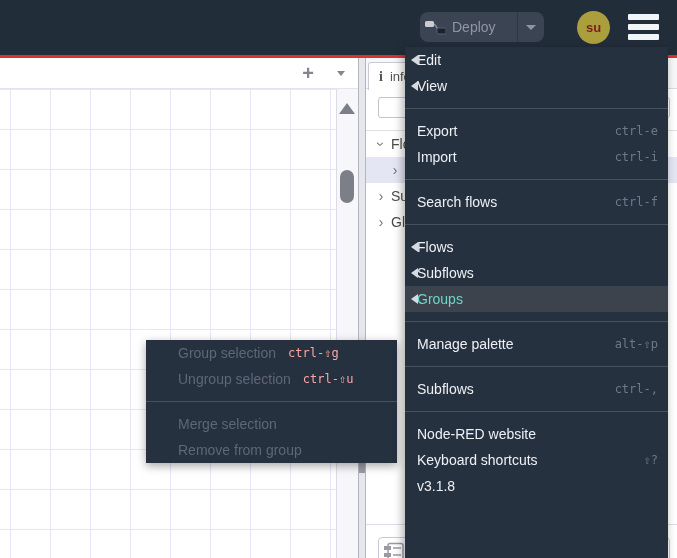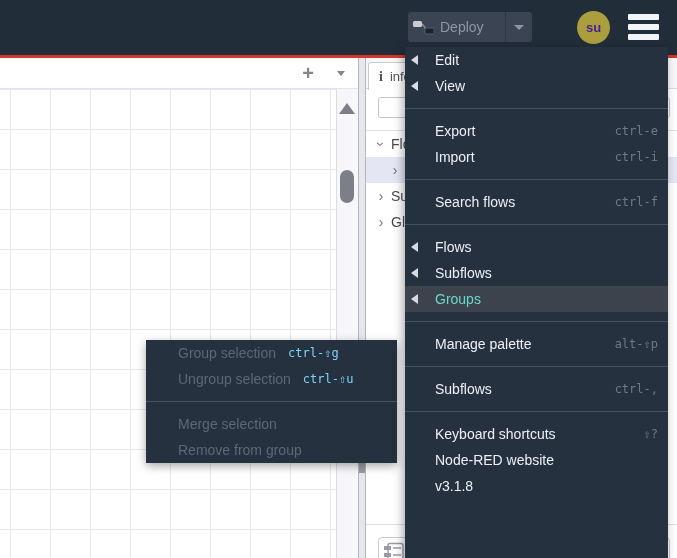--- a/index.html
+++ b/index.html
@@ -8,33 +8,33 @@
     width:677px; height:558px; overflow:hidden; position:relative;
     font-family:"Liberation Sans", sans-serif; background:#fff;
   }
   .screen { position:absolute; inset:0; width:677px; height:558px; overflow:hidden; }
 
   
   .header { position:absolute; left:0; top:0; width:677px; height:55px; background:#222d3a; }
   .red-line { position:absolute; left:0; top:55px; width:677px; height:3px; background:#d6352c; z-index:1; }
 
   .deploy-btn {
-    position:absolute; left:408px; top:12px; height:30px; width:124px;
-    background:#3b4452; border-radius:3px; display:flex; align-items:center;
+    position:absolute; left:420px; top:12px; height:30px; width:124px;
+    background:#3b4452; border-radius:8px; display:flex; align-items:center;
     color:#8f96a3; font-size:14px; cursor:default;
   }
   .deploy-icon-wrap { width:30px; display:flex; justify-content:center; align-items:center; }
   .deploy-label { padding:0 6px 0 2px; }
   .deploy-sep { width:1px; height:30px; background:#2e3744; margin-left:auto; }
   .deploy-caret { width:26px; display:flex; justify-content:center; align-items:center; height:100%; }
   .caret-down { width:0; height:0; border-left:5px solid transparent; border-right:5px solid transparent; border-top:5px solid #8f96a3; }
 
   .avatar {
     position:absolute; left:577px; top:11px; width:33px; height:33px; border-radius:50%;
-    background:#ab9e3c; color:#4c1d95; font-size:13px; font-weight:bold;
+    background:#ab9e3c; color:#7f1d1d; font-size:13px; font-weight:bold;
     display:flex; align-items:center; justify-content:center;
   }
   .hamburger { position:absolute; left:628px; top:14px; width:31px; height:26px; cursor:pointer; }
   .hamburger .bar { height:6px; background:#f2f5f8; border-radius:1px; margin-bottom:4px; }
   .hamburger .bar:last-child { margin-bottom:0; }
 
   
   .tabbar {
     position:absolute; left:0; top:58px; width:358px; height:31px; background:#fff;
     border-bottom:1px solid #e3e3ee;
@@ -101,35 +101,35 @@
   }
 
   
   .menu {
     position:absolute; background:#263140; z-index:6;
     box-shadow:-2px 3px 9px rgba(0,0,0,0.35);
   }
   .main-menu { left:405px; top:47px; width:263px; height:520px; }
   .sub-menu  { left:146px; top:340px; width:251px; z-index:5; box-shadow:0 3px 9px rgba(0,0,0,0.35); }
 
-  .menu-item { height:26px; display:flex; align-items:center; padding-left:30px; position:relative; color:#edf0f4; font-size:14px; cursor:pointer; }
+  .menu-item { height:26px; display:flex; align-items:center; padding-left:12px; position:relative; color:#edf0f4; font-size:14px; cursor:pointer; }
   .sub-menu .menu-item { padding-left:32px; }
   .menu-item.highlighted { background:#3d434c; color:#6bd6cb; }
   .menu-item.disabled { color:#5d6776; cursor:default; }
   .menu-divider { height:19px; position:relative; }
   .menu-divider::after { content:""; position:absolute; left:0; right:0; top:9px; height:1px; background:#46525f; }
   .arrow-left {
     position:absolute; left:6px; top:8px; width:0; height:0;
     border-top:5px solid transparent; border-bottom:5px solid transparent; border-right:7px solid #d7dbe1;
   }
   .mi-shortcut {
     margin-left:auto; padding-right:10px;
     font-family:"DejaVu Sans Mono", monospace; font-size:12px; color:#6e7888;
   }
-  .menu-item.disabled .mi-shortcut { color:#7dd3fc;margin-left:12px; }
+  .menu-item.disabled .mi-shortcut { color:#fca5a5;margin-left:12px; }
 </style>
 </head>
 <body>
 
 <div class="screen">
 
   <div class="header">
     <div class="deploy-btn">
       <span class="deploy-icon-wrap">
         <svg width="22" height="17" viewBox="0 0 22 17">
@@ -274,24 +274,24 @@
         <span class="mi-label">Manage palette</span>
         <span class="mi-shortcut">alt-⇧p</span>
       </div>
       <div class="menu-divider"></div>
       <div class="menu-item">
         <span class="mi-label">Subflows</span>
         <span class="mi-shortcut">ctrl-,</span>
       </div>
       <div class="menu-divider"></div>
       <div class="menu-item">
+        <span class="mi-label">Node-RED website</span>
+      </div>
+      <div class="menu-item">
         <span class="mi-label">Keyboard shortcuts</span>
         <span class="mi-shortcut">⇧?</span>
       </div>
       <div class="menu-item">
-        <span class="mi-label">Node-RED website</span>
-      </div>
-      <div class="menu-item">
         <span class="mi-label">v3.1.8</span>
       </div>
     </div>
 
 </div>
 
 </body></html>

